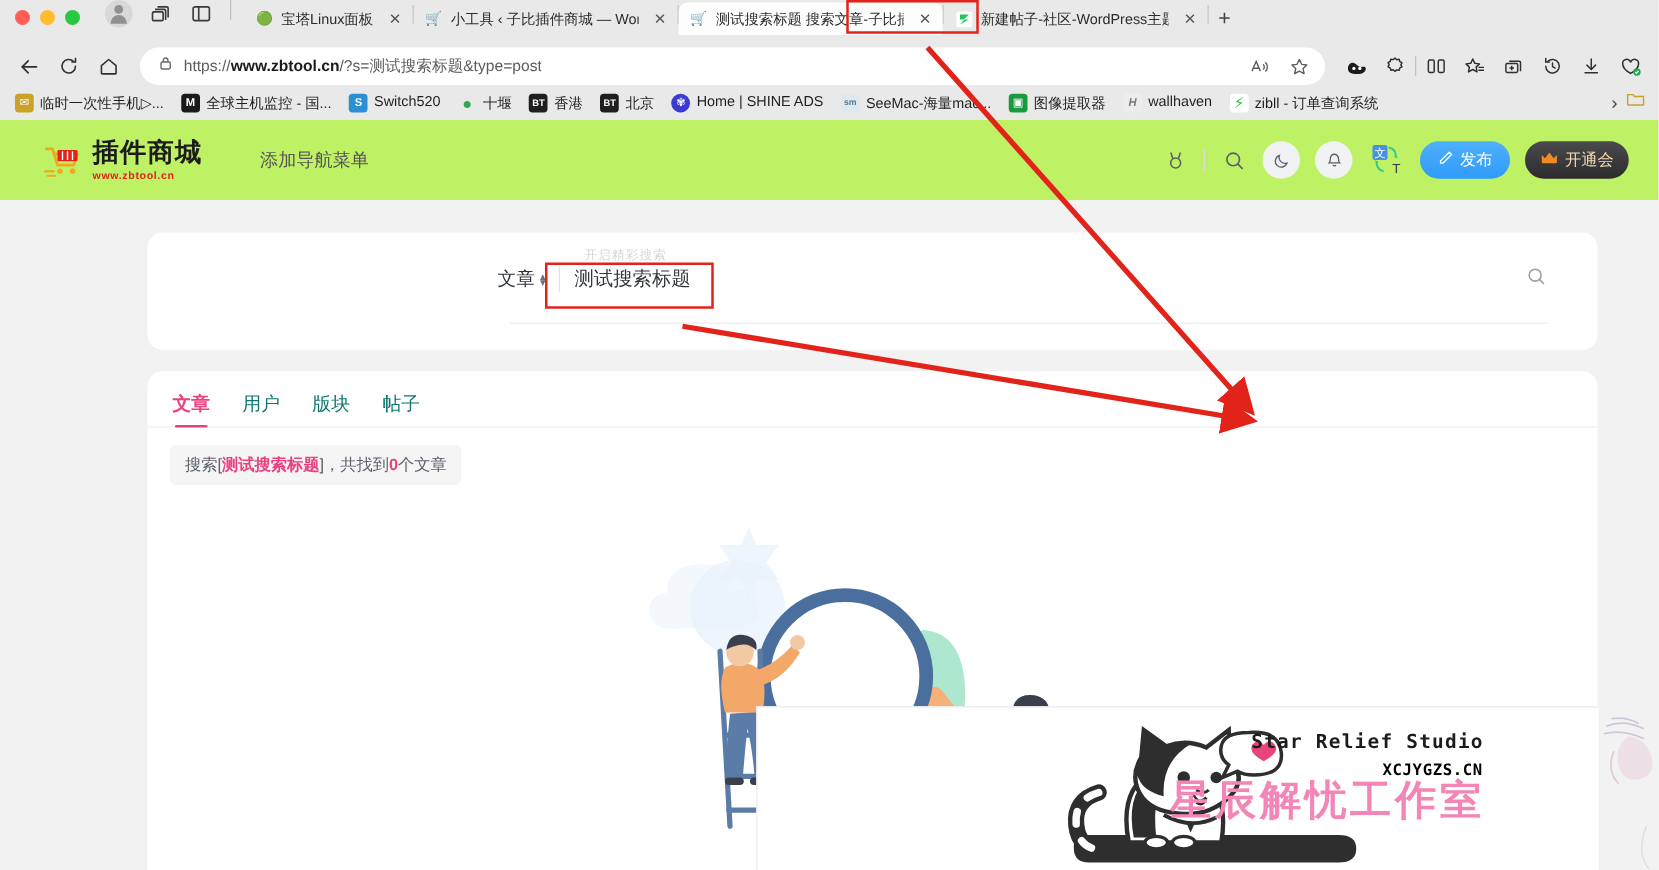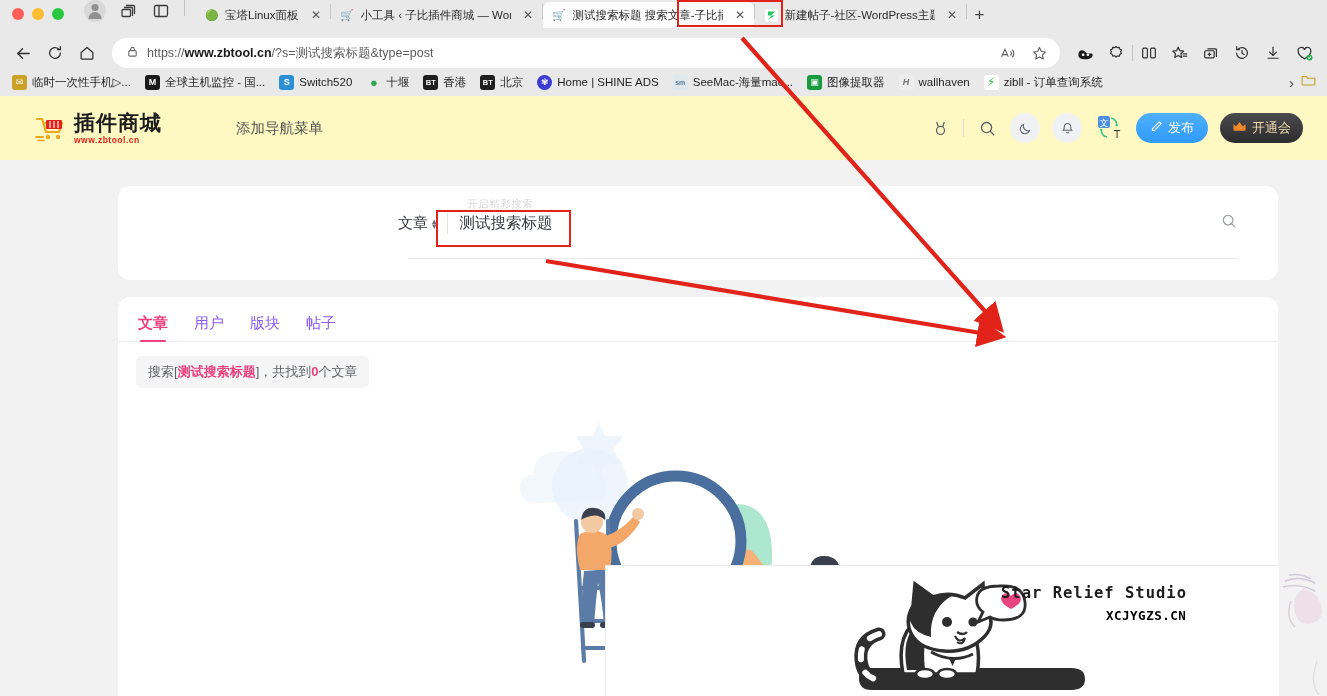--- a/index.html
+++ b/index.html
@@ -61,23 +61,22 @@
 
   
   .bookmarks { position: absolute; top: 68px; left: 0; width: 1327px; height: 28px; display: flex; align-items: center; padding: 0 6px; gap: 2px; overflow: hidden; }
   .bm { display: flex; align-items: center; gap: 5px; padding: 3px 6px; border-radius: 5px; font-size: 11.5px; color: #1f1f1f; white-space: nowrap; }
   .bmico { width: 15px; height: 15px; border-radius: 3px; display: flex; align-items: center; justify-content: center; font-size: 9px; color: #fff; font-weight: 700; flex: 0 0 15px; }
   .bm-more { margin-left: auto; display: flex; align-items: center; gap: 6px; padding-right: 4px; }
 
   
   .page { position: absolute; top: 96px; left: 0; width: 1327px; height: 600px; background: #f2f2f3; overflow: hidden; }
   .site-header {
-    height: 64px; background: #fef9c3; display: flex; align-items: center;
+    height: 64px; background: #bef264; display: flex; align-items: center;
     padding: 0 24px 0 34px;
-    gap: 28px;
   }
   .logo { display: flex; align-items: flex-end; gap: 6px; }
   .logo-cart { width: 34px; height: 30px; position: relative; }
   .logo-text { display: flex; flex-direction: column; align-items: flex-start; line-height: 1; }
   .logo-main { font-size: 21px; font-weight: 700; color: #1c1c1c; letter-spacing: 1px; }
   .logo-sub { font-size: 8.5px; color: #e2231a; font-weight: 700; letter-spacing: .5px; margin-top: 3px; }
   .nav-menu { margin-left: 46px; font-size: 14.5px; color: #555; }
 
   .hdr-right { margin-left: auto; display: flex; align-items: center; gap: 12px; }
   .hicon { width: 22px; height: 22px; display: flex; align-items: center; justify-content: center; color: #555; }
@@ -106,21 +105,21 @@
   .inp-wrap { position: relative; margin-left: 10px; padding-left: 12px; border-left: 1px solid #e3e3e3; flex: 1; }
   .ghost-ph { position: absolute; left: 20px; top: -16px; font-size: 10px; color: #d6d6d6; letter-spacing: 1px; }
   .inp-val { font-size: 15.5px; color: #33373e; }
   .search-go { color: #9aa0a6; font-size: 17px; }
   .search-underline { position: absolute; left: 290px; right: 40px; top: 72px; height: 1px; background: #ececec; }
   .search-highlight { position: absolute; left: 436px; top: 210px; width: 135px; height: 37px; border: 2.5px solid #e2231a; pointer-events: none; }
 
   
   .results-card { position: absolute; left: 118px; top: 201px; width: 1160px; height: 399px; background: #fff; border-radius: 12px 12px 0 0; overflow: hidden; }
   .tabs-row { display: flex; align-items: center; gap: 26px; padding: 18px 0 0 20px; border-bottom: 1px solid #f0f0f0; height: 45px; }
-  .rtab { font-size: 15px; color: #8b5cf6; position: relative; padding-bottom: 9px; }
+  .rtab { font-size: 15px; color: #0f766e; position: relative; padding-bottom: 9px; }
   .rtab.active { color: #ec3f7e; font-weight: 700; }
   .rtab.active::after { content: ""; position: absolute; left: 2px; right: 2px; bottom: 0; height: 2.5px; background: #ec3f7e; border-radius: 2px; }
   .result-line { margin: 14px 0 0 18px; display: inline-block; background: #f5f5f6; border-radius: 5px; padding: 7px 12px; font-size: 13px; color: #5b6069; }
   .result-line b { color: #ec3f7e; }
 
   
   .illus { position: absolute; left: 480px; top: 320px; width: 400px; height: 280px; }
 
   
   .banner { position: absolute; left: 605px; top: 469px; width: 674px; height: 131px; background: #fff; border-top: 1px solid #ececec; border-left: 1px solid #ececec; overflow: hidden; }
@@ -576,20 +575,21 @@
           <path d="M98 84 l7 0 l-3.5 8z" fill="#2e2e2e"></path>
 
           <path d="M148 12 q24 -2 26 16 q2 18 -22 18 q-8 0 -13 -3 l-12 5 l5 -10 q-8 -6 -6 -15 q2 -11 22 -11z" fill="#fff" stroke="#2e2e2e" stroke-width="2.8"></path>
           <path d="M160 22 q5 -6 9 0 q4 6 -9 13 q-13 -7 -9 -13 q4 -6 9 0z" fill="#e8457f"></path>
 
           <ellipse cx="74" cy="100" rx="9" ry="5" fill="#fff" stroke="#2e2e2e" stroke-width="2.6"></ellipse>
           <ellipse cx="96" cy="100" rx="9" ry="5" fill="#fff" stroke="#2e2e2e" stroke-width="2.6"></ellipse>
         </svg>
         <span class="brand-en">Star Relief Studio</span>
         <span class="brand-url">XCJYGZS.CN</span>
+        <span class="brand-cn">星辰解忧工作室</span>
       </div>
     </div>
 
     <div class="right-deco">
       <svg width="48" height="131" viewBox="0 0 48 131">
         <g stroke="#b6a4c4" stroke-width="1.4" fill="none">
           <path d="M6 16 q14 -6 30 2"></path>
             <path d="M10 10 q12 -2 22 4"></path>
             <path d="M4 22 q16 -4 32 4"></path>
         </g>

